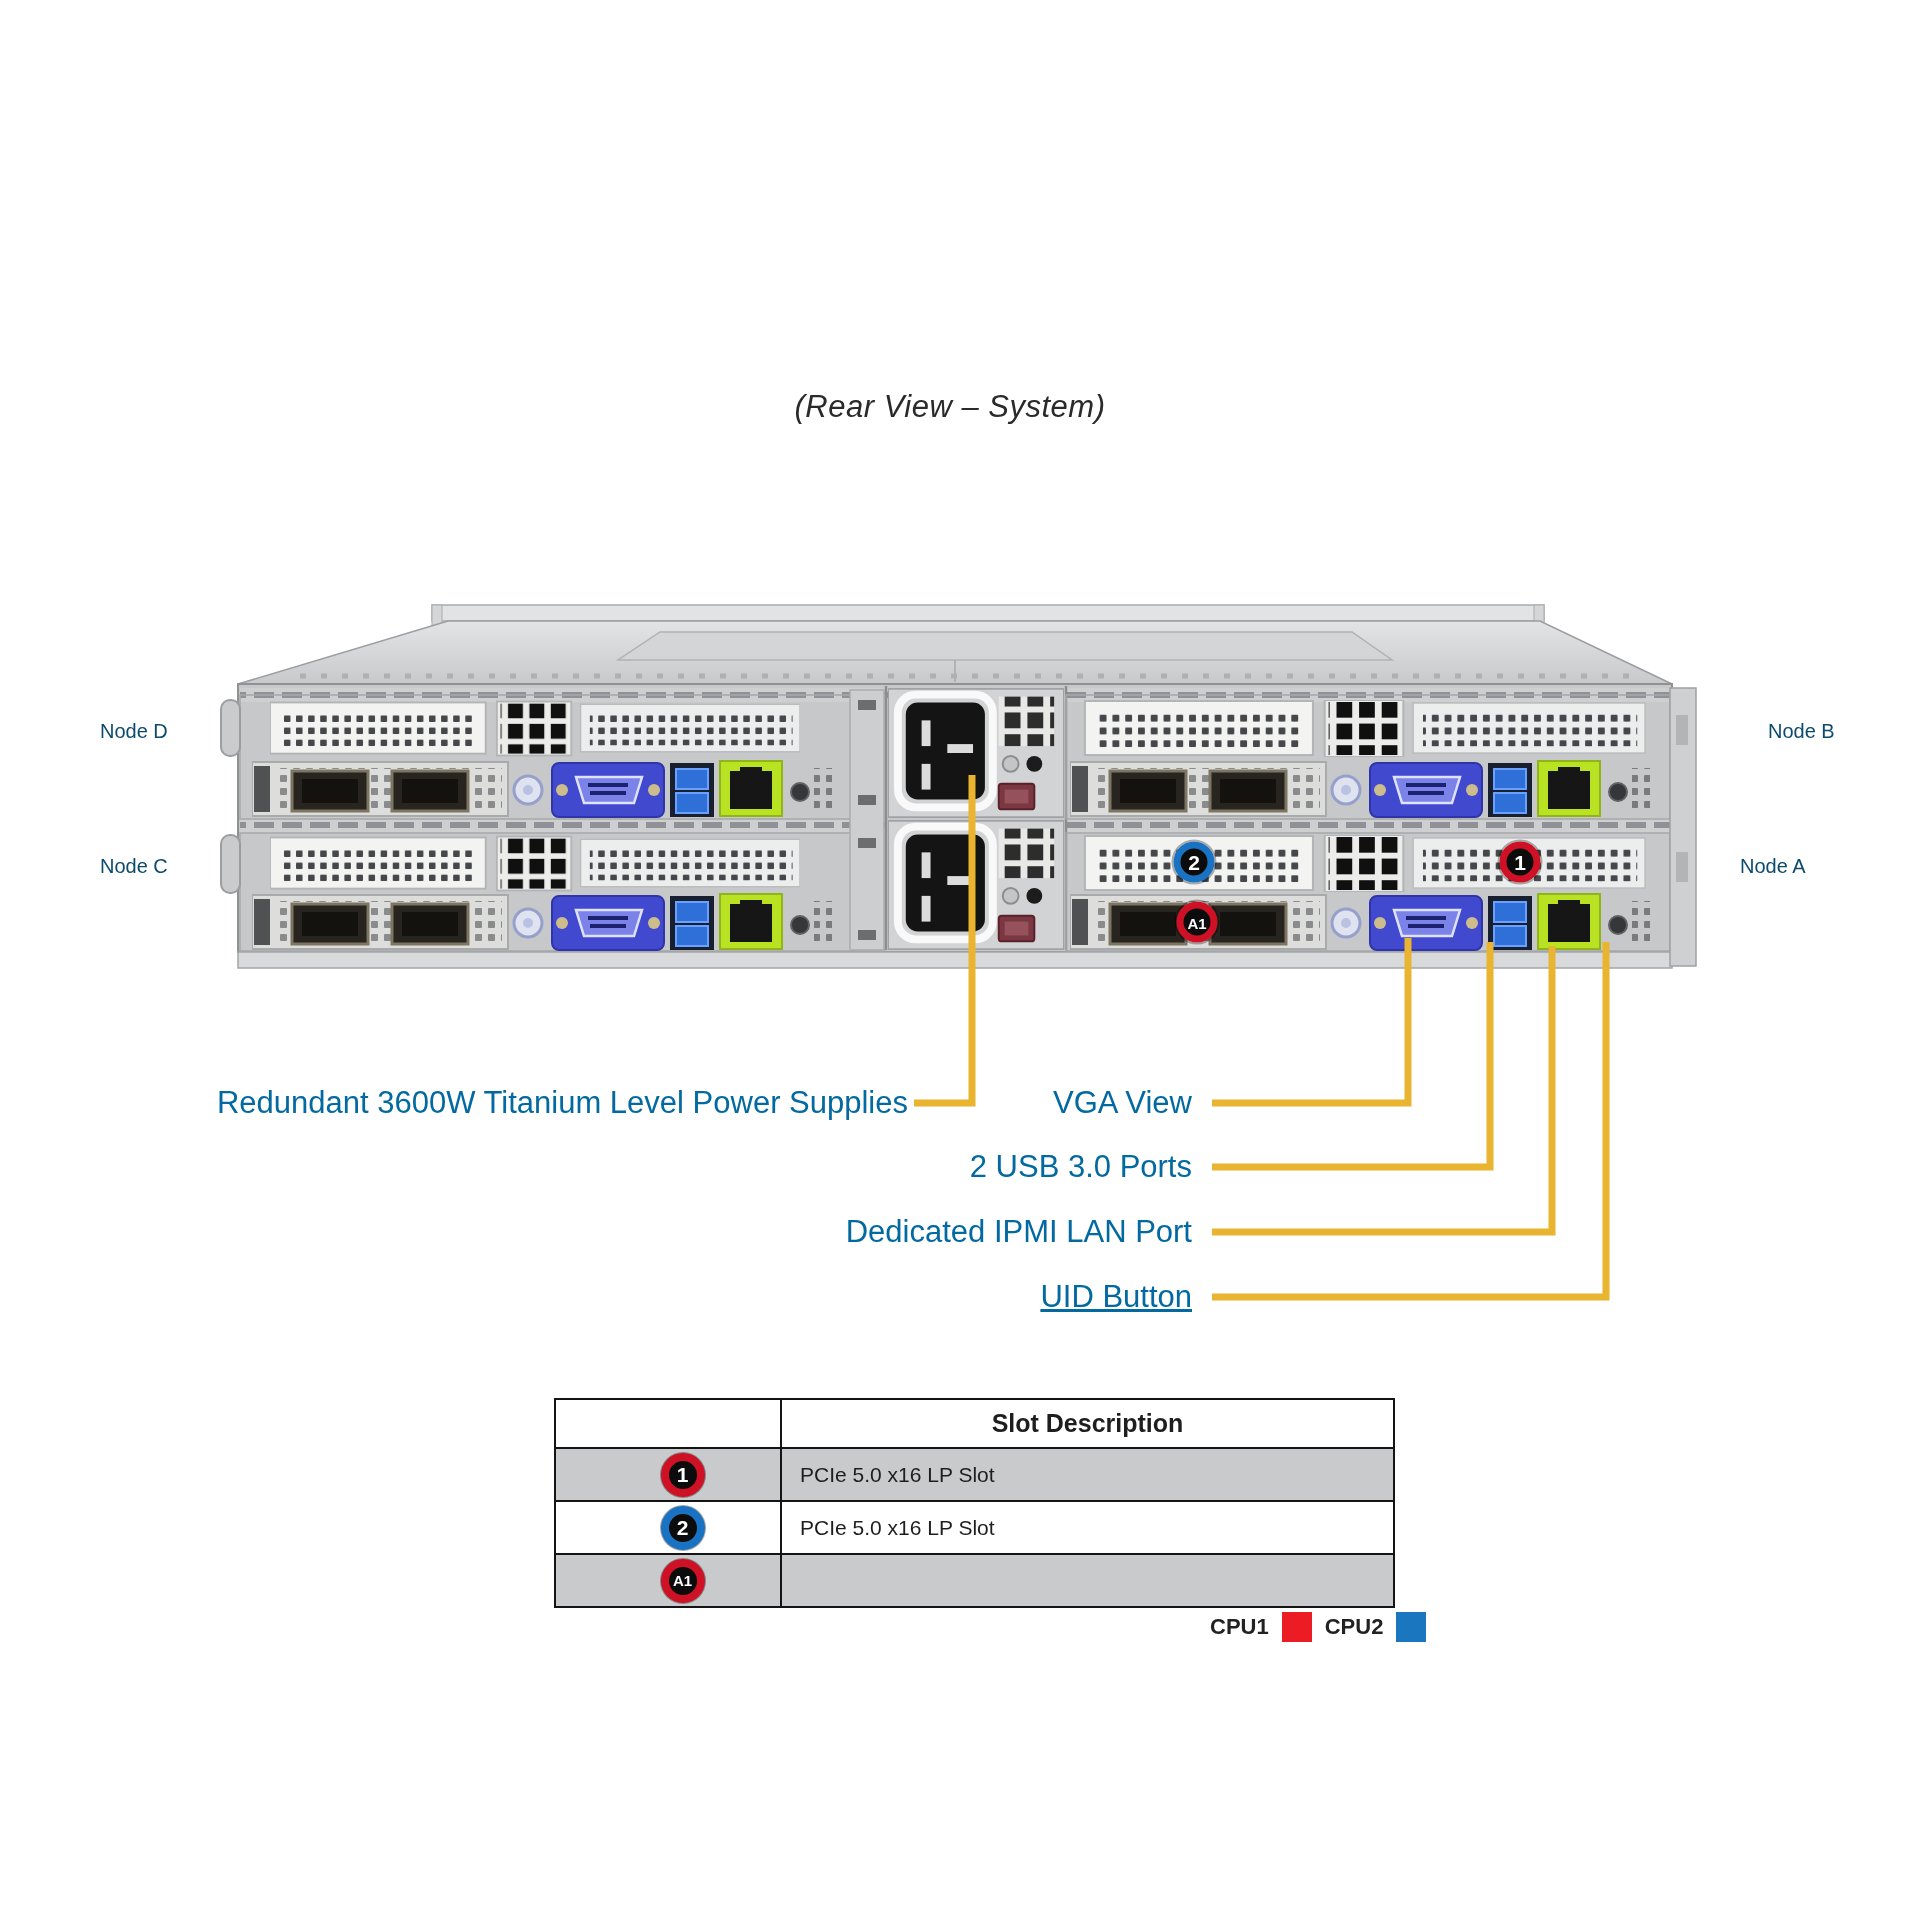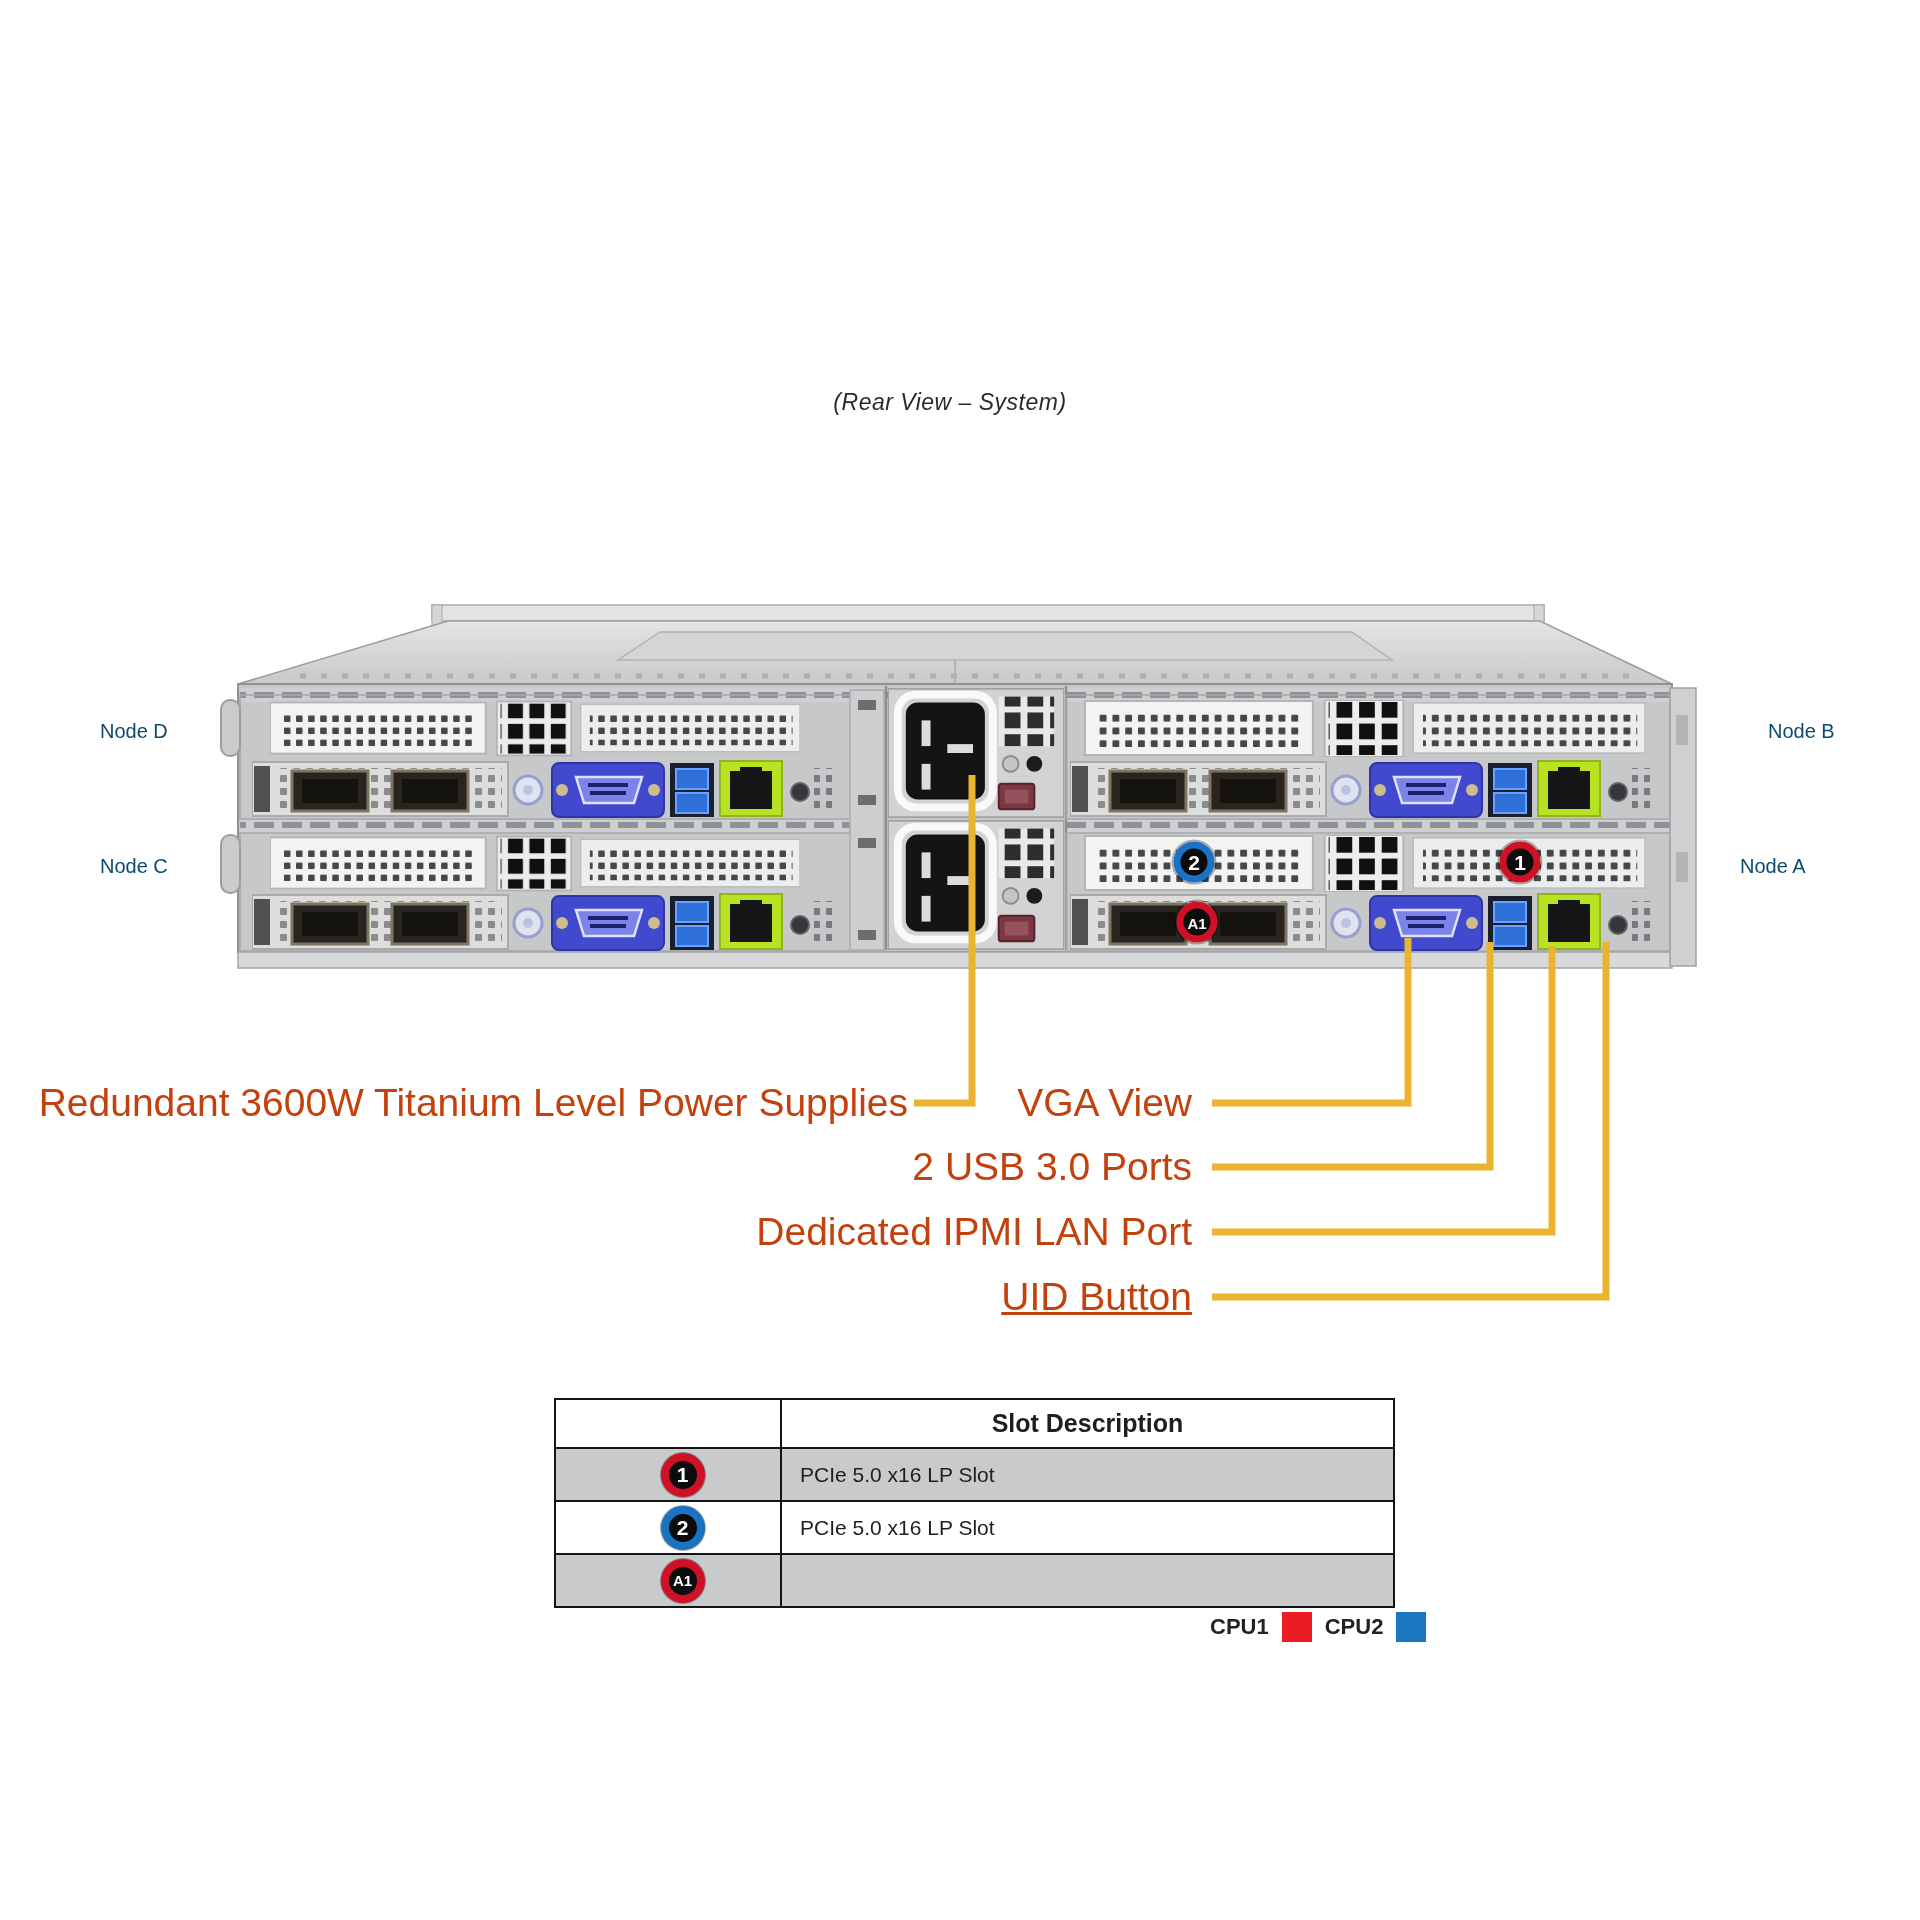--- a/index.html
+++ b/index.html
@@ -1,21 +1,21 @@
 <!DOCTYPE html>
 <html><head>
 <meta charset="utf-8">
 <style>
   html,body{margin:0;padding:0;background:#ffffff;}
   .page{position:relative;width:1920px;height:1920px;background:#ffffff;overflow:hidden;
         font-family:"Liberation Sans", sans-serif;color:#1e1e1e;}
   .abs{position:absolute;}
-  .title{font-style:italic;font-size:23px;letter-spacing:.5px;color:#2a2a2a;text-align:center;}
+  .title{font-style:italic;font-size:31px;letter-spacing:.5px;color:#2a2a2a;text-align:center;}
   .node-label{font-size:20px;line-height:38px;color:#0c4a6e;white-space:nowrap;}
-  .callout{font-size:39px;line-height:40px;color:#c2410c;white-space:nowrap;text-align:right;}
+  .callout{font-size:31px;line-height:40px;color:#0369a1;white-space:nowrap;text-align:right;}
   
   .slot-table{left:554px;top:1398px;width:837px;border:2px solid #141414;background:#fff;}
   .t-row{display:flex;border-top:2px solid #141414;height:51px;align-items:stretch;padding-left:29px;}
   .t-row.header{border-top:none;height:47px;background:#ffffff;}
   .t-row.gray{background:#c9cacb;}
   .c1{width:195px;border-right:2px solid #141414;display:flex;align-items:center;justify-content:center;flex:none;}
   .c2{flex:1;display:flex;align-items:center;padding-left:18px;font-size:21px;}
   .c2.head{justify-content:center;padding-left:0;font-weight:bold;font-size:25px;}
   .tbadge{width:28px;height:28px;border-radius:50%;background:#0c0c0c;display:flex;align-items:center;justify-content:center;
           color:#fff;font-weight:bold;font-size:21px;box-shadow:0 0 0 1px rgba(0,0,0,.35);}

